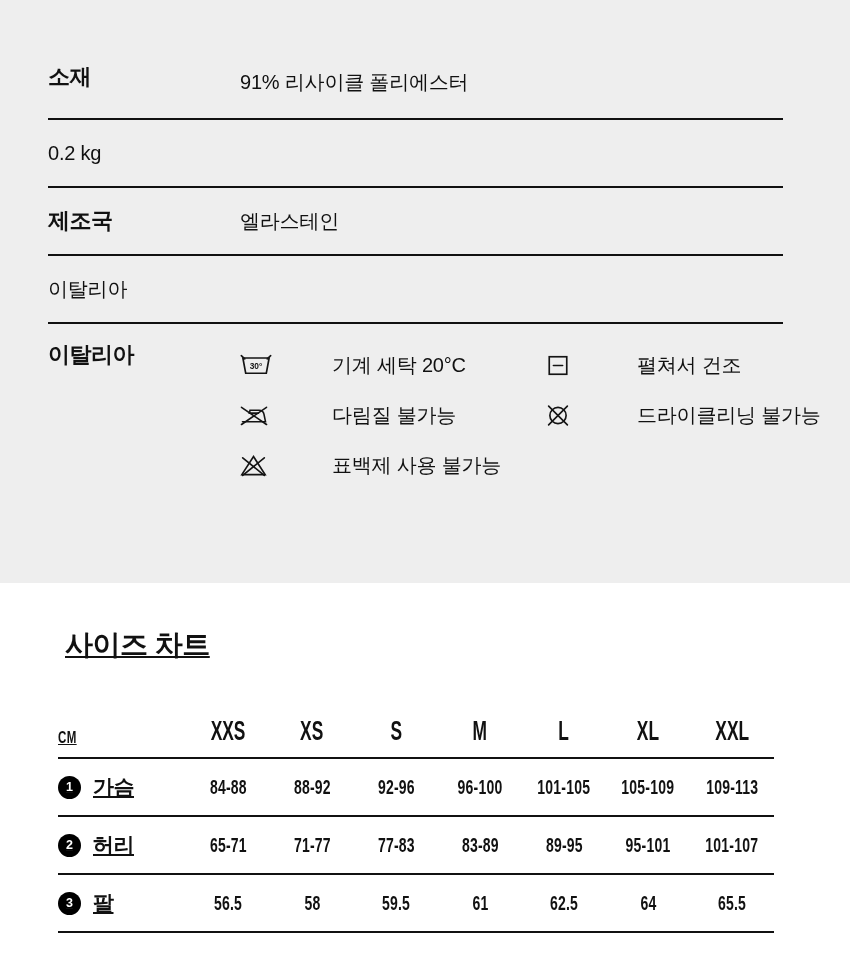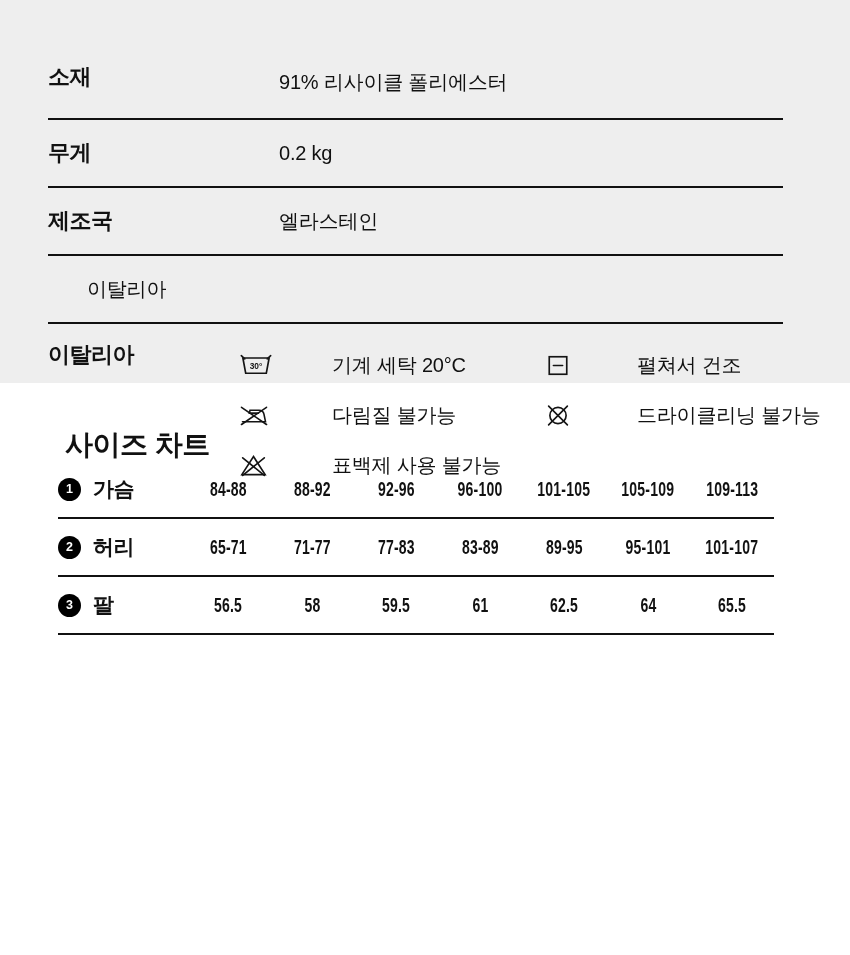--- a/index.html
+++ b/index.html
@@ -6,21 +6,21 @@
   body{
     width:850px;height:955px;
     background:#ffffff;
     font-family:"Liberation Sans","DejaVu Sans",sans-serif;
     color:#111111;
     -webkit-font-smoothing:antialiased;
   }
   
   .spec-section{
     box-sizing:border-box;
-    height:383px;
+    height:583px;
     background:#eeeeee;
     padding:50px 67px 11px 48px;
   }
   .spec-row{
     display:flex;
     border-bottom:2px solid #111;
   }
   .spec-row.r1{padding:12px 0 16px;}
   .spec-row.r2,.spec-row.r3,.spec-row.r4{padding:18px 0;}
   .spec-row.care{border-bottom:none;padding:16px 0 0;}
@@ -30,21 +30,20 @@
     font-size:22px;
     font-weight:800;
     letter-spacing:-0.5px;
     line-height:30px;
   }
   .spec-value{
     font-size:20px;
     font-weight:400;
     line-height:30px;
     letter-spacing:-0.2px;
-    margin-left:39px;
   }
   .spec-value.twolines div{line-height:40px;}
   
   .care-grid{
     display:grid;
     grid-template-columns:305px 1fr;
     flex:1;
   }
   .care-col{display:flex;flex-direction:column;}
   .care-item{
@@ -64,20 +63,21 @@
   .care-text{
     font-size:20px;
     letter-spacing:-0.2px;
     white-space:nowrap;
   }
   
   .size-section{
     box-sizing:border-box;
     padding:46px 76px 0 58px;
     background:#ffffff;
+    text-decoration:underline;
   }
   .size-title{
     margin:0 0 0 7px;
     font-size:28px;
     font-weight:800;
     letter-spacing:-0.5px;
     line-height:32px;
   }
   .size-table{margin-top:0;}
   .st-row{
@@ -149,21 +149,20 @@
 <section class="spec-section">
 
   <div class="spec-row r1">
     <div class="spec-label">소재</div>
     <div class="spec-value twolines">
       <div>91% 리사이클 폴리에스터</div>
     </div>
   </div>
 
   <div class="spec-row r2">
-    <div class="spec-label">무게</div>
     <div class="spec-value">0.2 kg</div>
   </div>
 
   <div class="spec-row r3">
     <div class="spec-label">제조국</div>
     <div class="spec-value">엘라스테인</div>
   </div>
 
   <div class="spec-row r4">
     <div class="spec-value">이탈리아</div>
@@ -227,20 +226,32 @@
 
     </div>
   </div>
 </section>
 
 <section class="size-section">
   <h2 class="size-title">사이즈 차트</h2>
 
   <div class="size-table">
 
+    <div class="st-row header">
+      <div class="st-labelcell">
+        <span class="cm">CM</span>
+      </div>
+      <div class="st-cell"><span class="cond hdr">XXS</span></div>
+      <div class="st-cell"><span class="cond hdr">XS</span></div>
+      <div class="st-cell"><span class="cond hdr">S</span></div>
+      <div class="st-cell"><span class="cond hdr">M</span></div>
+      <div class="st-cell"><span class="cond hdr">L</span></div>
+      <div class="st-cell"><span class="cond hdr">XL</span></div>
+      <div class="st-cell"><span class="cond hdr">XXL</span></div>
+    </div>
 
     <div class="st-row body">
       <div class="st-labelcell">
         <span class="badge">1</span>
         <span class="st-name">가슴</span>
       </div>
       <div class="st-cell"><span class="cond val">84-88</span></div>
       <div class="st-cell"><span class="cond val">88-92</span></div>
       <div class="st-cell"><span class="cond val">92-96</span></div>
       <div class="st-cell"><span class="cond val">96-100</span></div>

